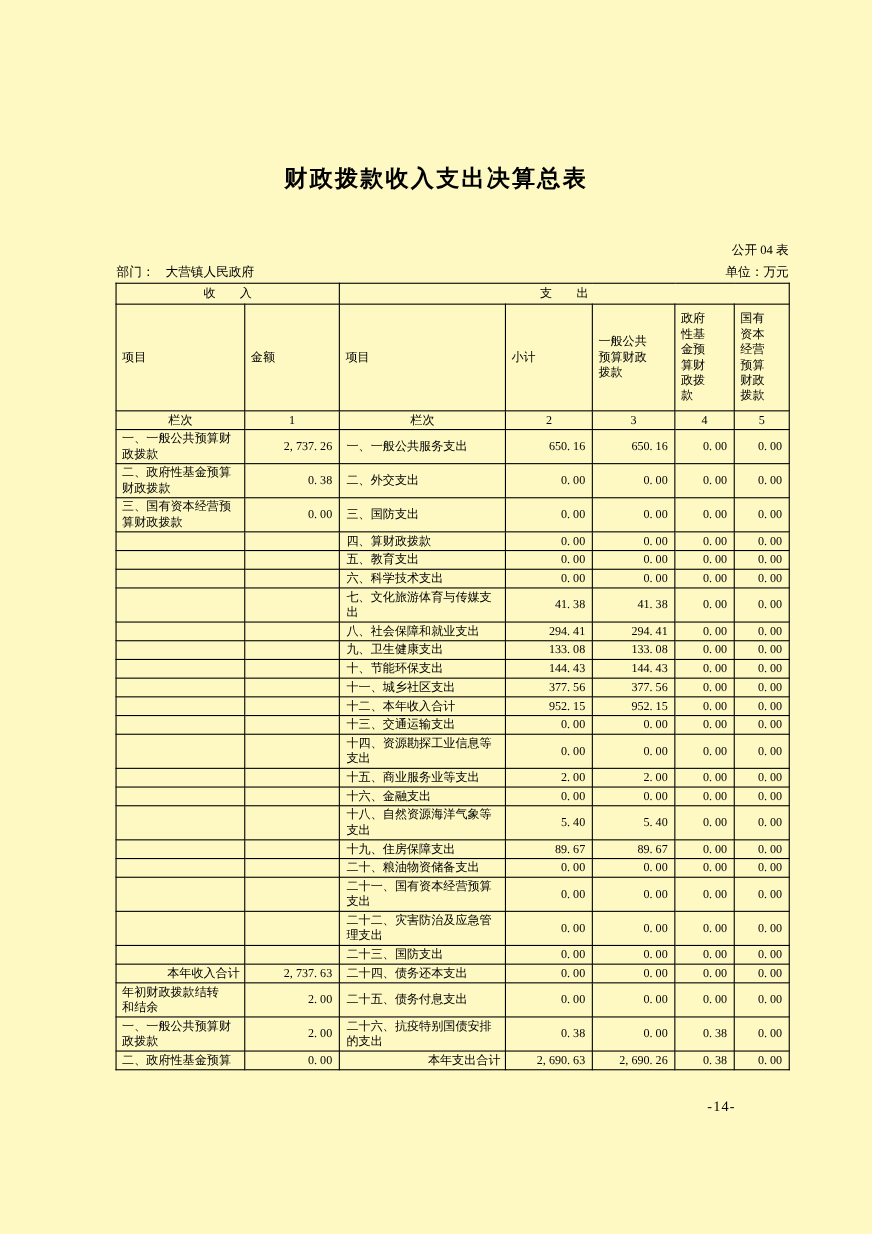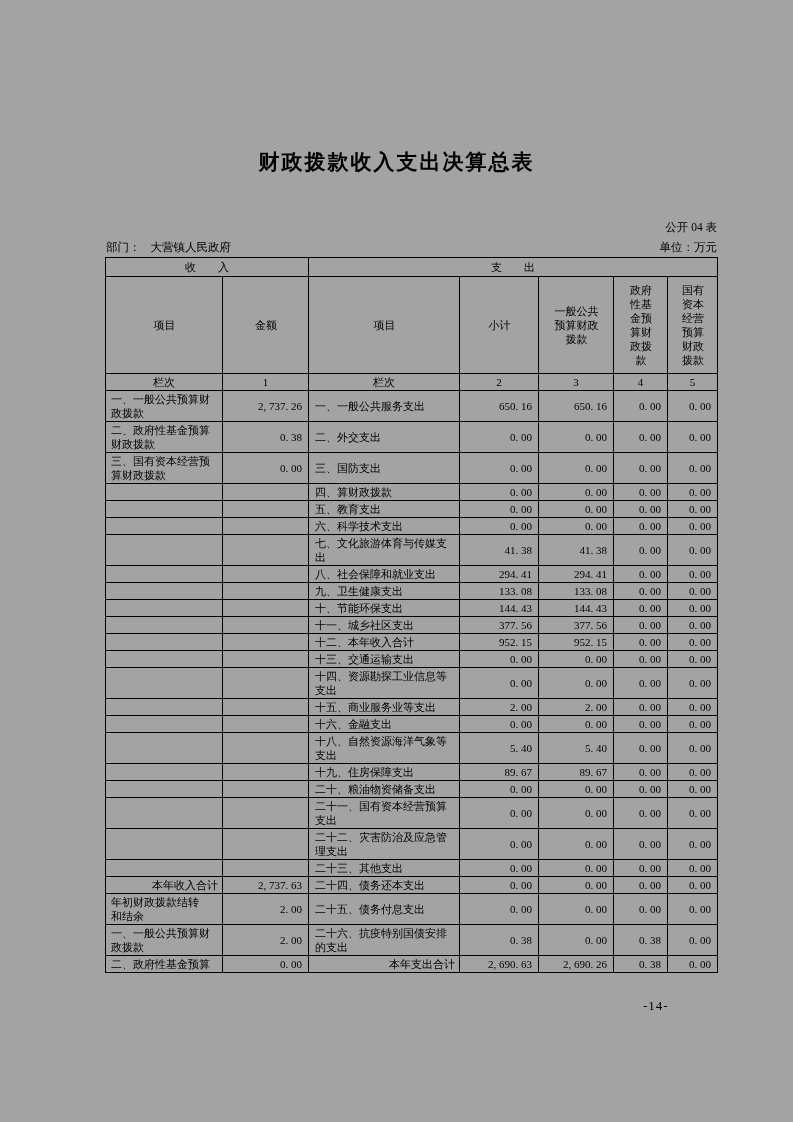--- a/index.html
+++ b/index.html
@@ -2,21 +2,21 @@
 <html><head>
 <meta charset="utf-8">
 <style>
   * { margin: 0; padding: 0; box-sizing: border-box; }
   html, body { background: #e8e8e8; }
   .page {
     position: relative;
     width: 793px;
     height: 1122px;
     margin: 0 auto;
-    background: #a3a3a3;
+    background: #fef9c3;
     font-family: "Liberation Serif", "DejaVu Serif", serif;
     color: #000;
     overflow: hidden;
   }
   .title {
     position: absolute;
     top: 148px;
     left: 0;
     width: 100%;
     text-align: center;
@@ -53,21 +53,21 @@
     font-size: 11px;
     line-height: 14px;
   }
   table.budget th, table.budget td {
     border: 1px solid #000;
     font-weight: normal;
     vertical-align: middle;
     overflow: hidden;
   }
   tr.h1 th { height: 19px; text-align: center; padding: 1px 2px; }
-  tr.h2 th { height: 97px; text-align: center; padding: 2px 4px 2px 5px; }
+  tr.h2 th { height: 97px; text-align: left; padding: 2px 4px 2px 5px; }
   .pre { white-space: pre-line; }
   tr.h3 td { height: 16px; text-align: center; padding: 1px 2px; }
   tbody td { padding: 1px 4px; }
   td.item { text-align: left; white-space: pre-line; padding-left: 5px; }
   td.exp-item { padding-left: 6px; }
   td.num { text-align: right; padding-right: 6px; }
   td.total { font-weight: bold; text-align: right; white-space: normal; }
   .page-number {
     position: absolute;
     top: 998px;
@@ -331,21 +331,21 @@
           <td class="item exp-item">二十二、灾害防治及应急管
 理支出</td>
           <td class="num">0. 00</td>
           <td class="num">0. 00</td>
           <td class="num">0. 00</td>
           <td class="num">0. 00</td>
         </tr>
         <tr>
           <td class="item"></td>
           <td class="num"></td>
-          <td class="item exp-item">二十三、其他支出</td>
+          <td class="item exp-item">二十三、国防支出</td>
           <td class="num">0. 00</td>
           <td class="num">0. 00</td>
           <td class="num">0. 00</td>
           <td class="num">0. 00</td>
         </tr>
         <tr>
           <td class="item total">本年收入合计</td>
           <td class="num">2, 737. 63</td>
           <td class="item exp-item">二十四、债务还本支出</td>
           <td class="num">0. 00</td>

